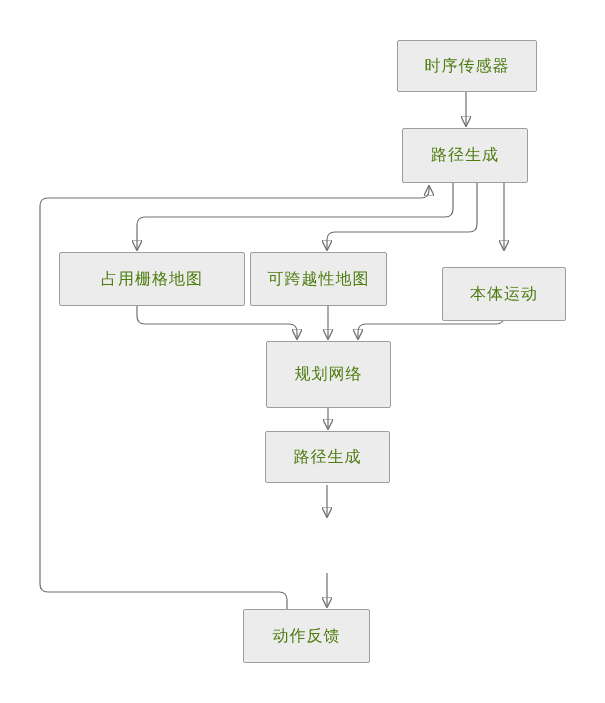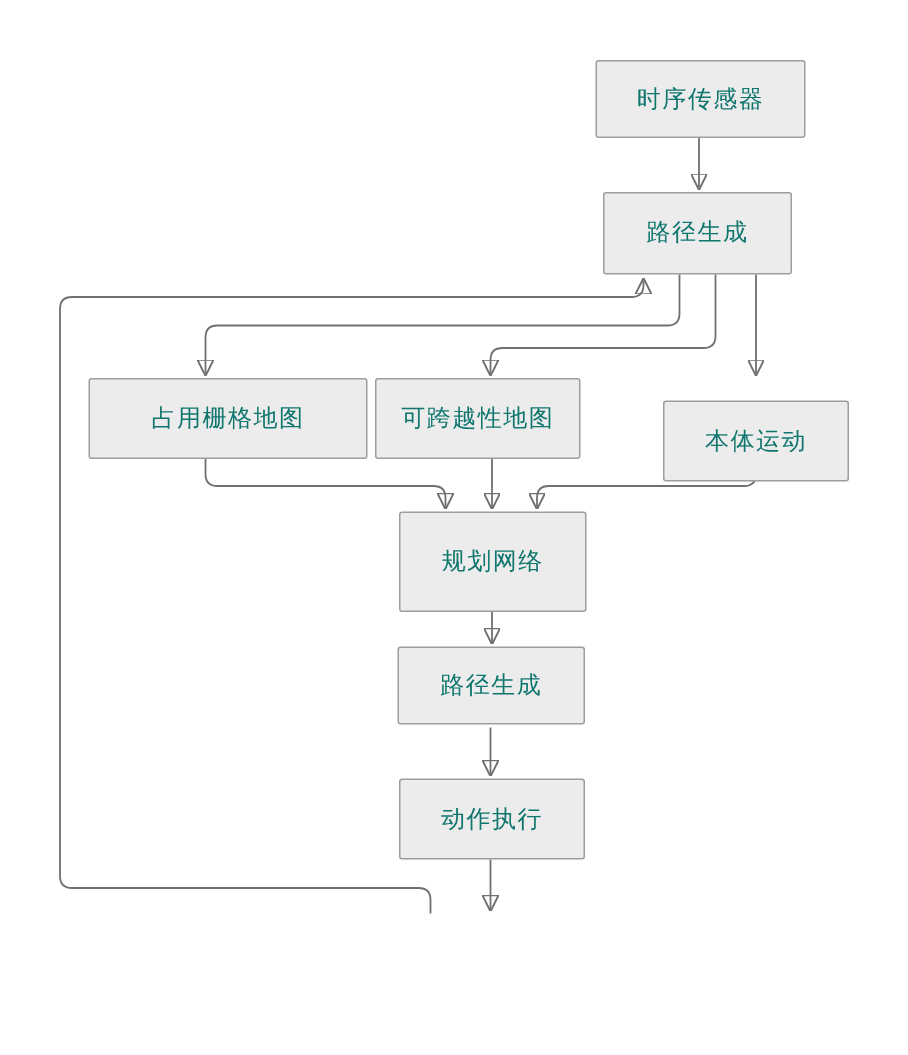--- a/index.html
+++ b/index.html
@@ -12,21 +12,21 @@
   }
   .edges{position:absolute;left:0;top:0;width:605px;height:703px;}
   .edges path{fill:none;stroke:#707070;stroke-width:1.2px;}
   .node{
     position:absolute;
     box-sizing:border-box;
     background:#ececec;
     border:1px solid #9d9d9d;
     border-radius:2px;
     display:flex;align-items:center;justify-content:center;
-    font-size:16px;color:#0f766e;
+    font-size:16px;color:#4d7c0f;
     letter-spacing:1px;
     white-space:nowrap;
   }
 </style>
 </head>
 <body>
 
 <div class="canvas">
 
   <svg class="edges" viewBox="0 0 605 703" xmlns="http://www.w3.org/2000/svg">
@@ -80,18 +80,18 @@
   </div>
 
   <div class="node" style="left:266px;top:341px;width:125px;height:67px">
     <span>规划网络</span>
   </div>
 
   <div class="node" style="left:265px;top:431px;width:125px;height:52px">
     <span>路径生成</span>
   </div>
 
-  <div class="node" style="left:266px;top:519px;width:124px;height:54px">
-    <span>动作执行</span>
+
+  <div class="node" style="left:243px;top:609px;width:127px;height:54px">
+    <span>动作反馈</span>
   </div>
-
 
 </div>
 
 </body></html>

